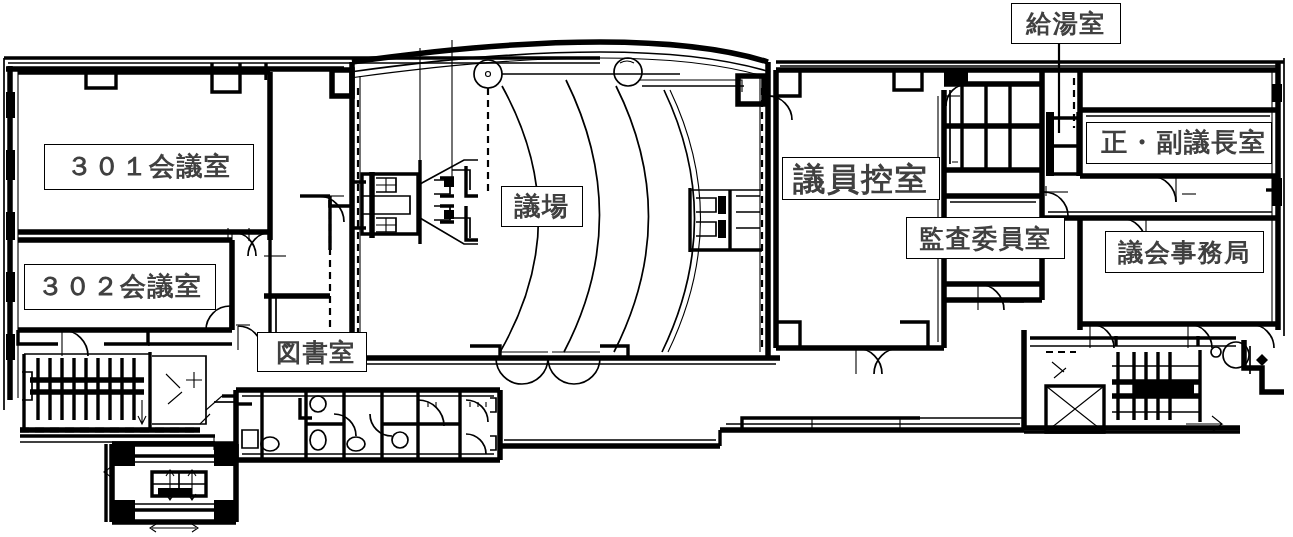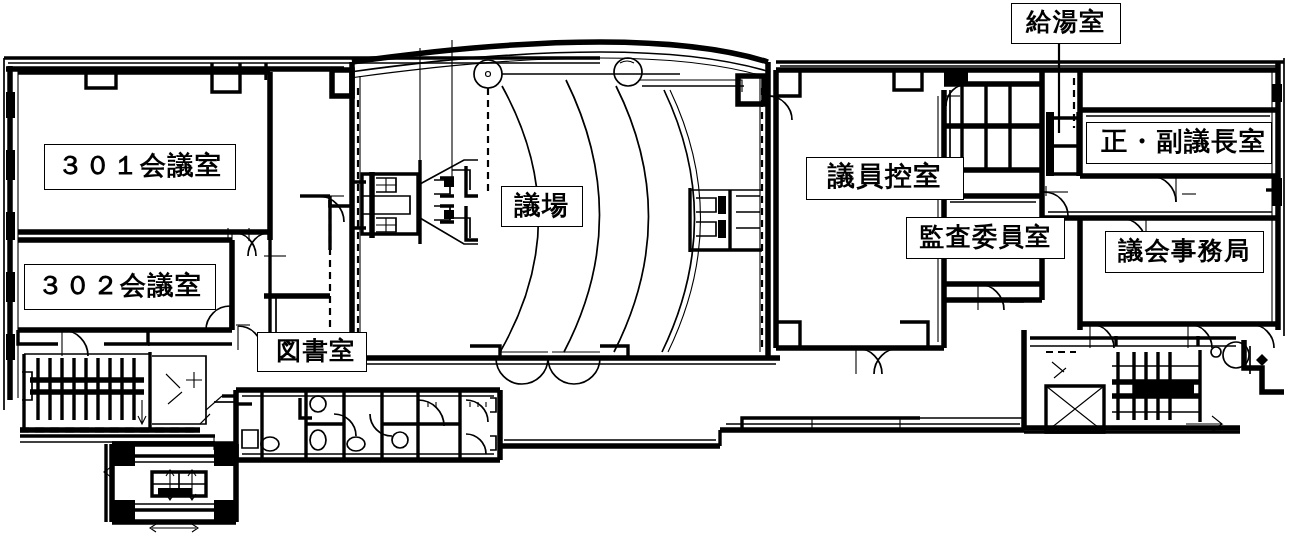--- a/index.html
+++ b/index.html
@@ -26,29 +26,29 @@
     top: 0;
     width: 1293px;
     height: 537px;
   }
   
   .room-label {
     position: absolute;
     box-sizing: border-box;
     background: #ffffff;
     border: 1.6px solid #000000;
-    color: #000000;
+    color: #404040;
     display: flex;
     align-items: center;
     justify-content: center;
     white-space: nowrap;
     font-weight: 700;
     letter-spacing: 0.06em;
     line-height: 1;
-    font-family: Liberation Mono, monospace;
+    font-family: Liberation Serif, serif;
   }
 </style>
 </head>
 <body>
 
 <div id="plan-root">
 
   <svg id="plan-svg" viewBox="0 0 1293 537" xmlns="http://www.w3.org/2000/svg">
     <defs>
       <style>
@@ -434,29 +434,29 @@
       <path class="wl" d="M238 326 A24 24 0 0 1 262 350"></path>
       <path class="wt" d="M238 326 L238 350"></path>
       <path class="wl" d="M318 196 A26 26 0 0 1 344 222"></path>
       <path class="wt" d="M318 196 L344 196"></path>
       <path class="wm" d="M300 196 L330 196"></path>
       <path class="wm" d="M330 196 L330 206 L352 206"></path>
     </g>
 
   </svg>
 
-  <div class="room-label" style="left:44px;top:144px;width:192px;height:46px;font-size:26px;">３０１会議室</div>
+  <div class="room-label" style="left:44px;top:144px;width:210px;height:46px;font-size:26px;">３０１会議室</div>
 
   <div class="room-label" style="left:24px;top:264px;width:192px;height:46px;font-size:26px;">３０２会議室</div>
 
   <div class="room-label" style="left:257px;top:332px;width:110px;height:40px;font-size:25px;padding-left:8px;">図書室</div>
 
   <div class="room-label" style="left:489px;top:186px;width:82px;height:41px;font-size:26px;margin-left:12px;">議場</div>
 
-  <div class="room-label" style="left:806px;top:157px;width:158px;height:43px;font-size:27px;">議員控室</div>
+  <div class="room-label" style="left:782px;top:157px;width:158px;height:43px;font-size:32px;">議員控室</div>
 
   <div class="room-label" style="left:906px;top:217px;width:159px;height:42px;font-size:25px;text-align:center;">監査委員室</div>
 
   <div class="room-label" style="left:1086px;top:122px;width:186px;height:42px;font-size:26px;padding-left:10px;">正・副議長室</div>
 
   <div class="room-label" style="left:1105px;top:231px;width:159px;height:42px;font-size:25px;">議会事務局</div>
 
   <div class="room-label" style="left:1011px;top:3px;width:110px;height:41px;font-size:25px;">給湯室</div>
 
   <svg style="position:absolute;left:0;top:0;width:1293px;height:537px;pointer-events:none;" viewBox="0 0 1293 537" xmlns="http://www.w3.org/2000/svg">

